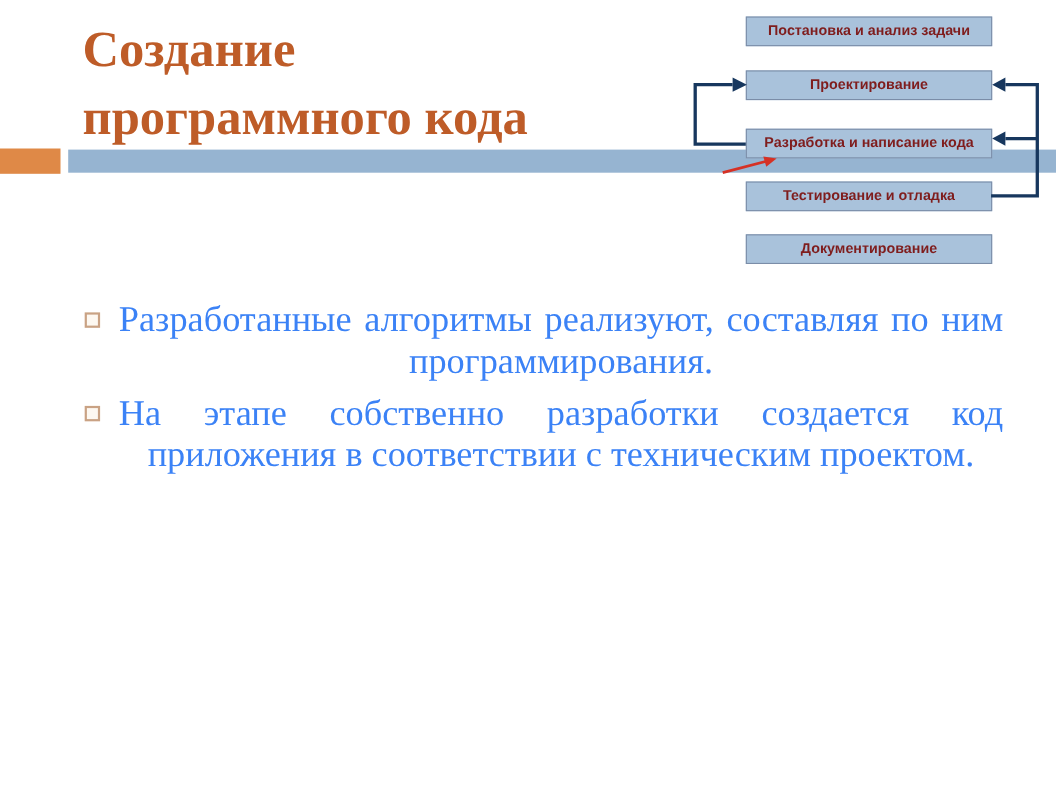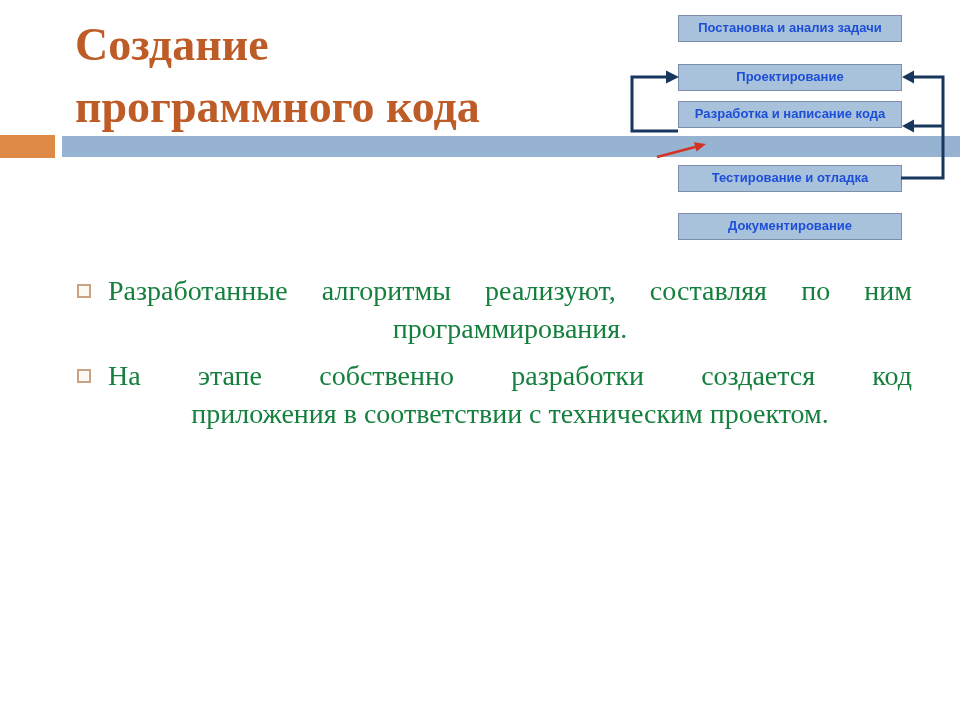--- a/index.html
+++ b/index.html
@@ -12,33 +12,33 @@
 
   
   .title{position:absolute;left:75px;top:14px;width:480px;margin:0;z-index:2;
          font-family:"Liberation Serif",serif;font-weight:700;
          font-size:46px;line-height:62px;color:#BE5C28;}
   .title span{display:block;}
 
   
   .fc-box{position:absolute;left:678px;width:224px;height:27px;box-sizing:border-box;
           background:#A9C2DB;border:1.5px solid #7B8DA8;z-index:2;
-          color:#1d4ed8;font-family:"Liberation Sans",sans-serif;font-weight:bold;
+          color:#7f1d1d;font-family:"Liberation Sans",sans-serif;font-weight:bold;
           font-size:13px;line-height:24px;text-align:center;
           white-space:nowrap;overflow:hidden;}
   .fc-box.b1{top:15px;}
   .fc-box.b2{top:64px;text-align:center;}
-  .fc-box.b3{top:101px;}
+  .fc-box.b3{top:117px;}
   .fc-box.b4{top:165px;}
   .fc-box.b5{top:213px;}
   .fc-arrows{position:absolute;left:0;top:0;width:960px;height:720px;z-index:3;pointer-events:none;}
 
   
   .body-text{position:absolute;left:108px;top:272px;width:804px;z-index:1;
-             font-family:"Liberation Serif",serif;font-size:28px;line-height:38px;color:#15803d;}
+             font-family:"Liberation Serif",serif;font-size:33px;line-height:38px;color:#3b82f6;}
   .para{position:relative;}
   .para.p2{margin-top:9px;}
   .line.j{text-align:justify;text-align-last:justify;}
   .line.l{text-align:center;}
   .bullet{position:absolute;left:-31px;top:12px;width:10px;height:10px;
           border:2px solid #C9A284;background:#FDF8F1;}
 </style>
 </head>
 <body>
 

